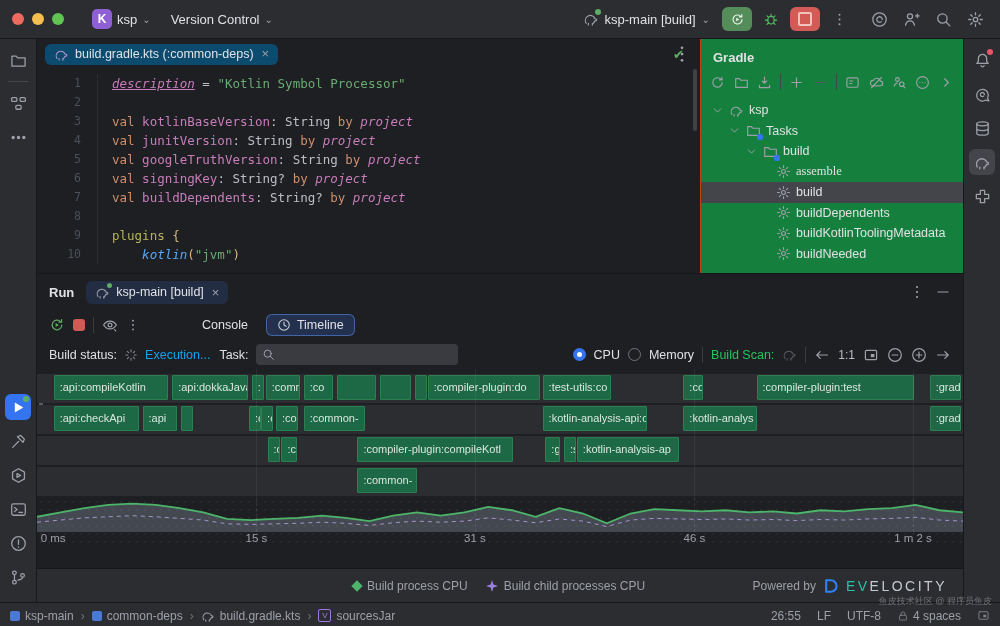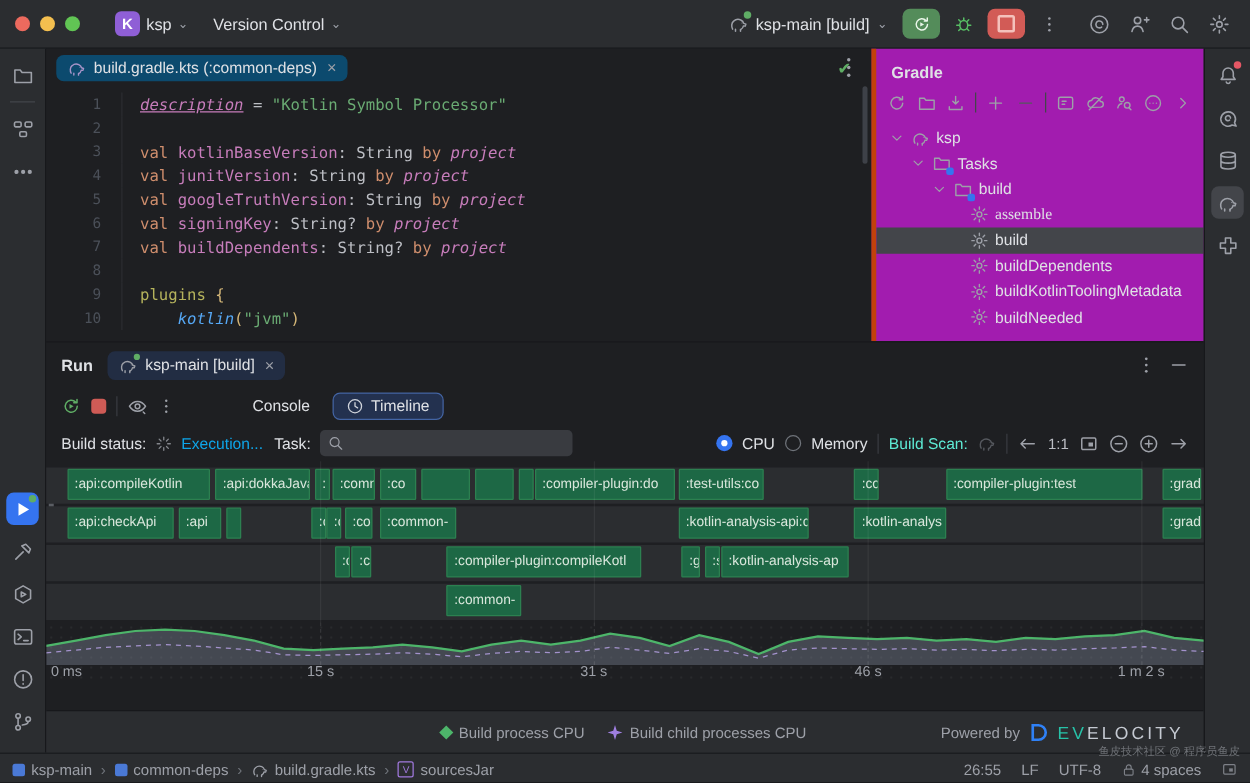--- a/index.html
+++ b/index.html
@@ -56,21 +56,21 @@
   .gut{flex:none;width:44px;text-align:right;padding-right:16px;color:#4b5059;font-size:11.5px}
   .ltxt{flex:1;border-left:1px solid #2b2d30;padding-left:14px;color:#bcbec4;overflow:hidden}
   .tk-kw{color:#cf8e6d}.tk-str{color:#6aab73}.tk-prop{color:#c77dbb}
   .tk-prop-d{color:#c77dbb;font-style:italic;text-decoration:underline}
   .tk-it{color:#c77dbb;font-style:italic}.tk-fn{color:#b5b35c}.tk-br{color:#d5b778}
   .tk-call{color:#56a8f5;font-style:italic}.tk-t{color:#bcbec4}
   .insp-check{position:absolute;top:8px;right:16px;color:#5fad65;font-size:13px}
   .escroll{position:absolute;top:30px;right:3px;width:4px;height:62px;border-radius:2px;background:#4b5059;opacity:.7}
 
   
-  .gpanel{width:262px;background:#a21caf;border-left:4px solid #c2410c;display:flex;flex-direction:column}
+  .gpanel{width:262px;background:#15803d;border-left:1px solid #c2410c;display:flex;flex-direction:column}
   .gtitle{padding:11px 12px 4px;font-weight:bold;font-size:13px}
   .gtools{display:flex;align-items:center;padding:2px 6px 4px;gap:2px}
   .gtools .ic{width:22px;height:22px;border-radius:4px;display:flex;align-items:center;justify-content:center}
   .gtools .ic .gi{width:15px;height:15px}
   .gtools .ic.dim .gi{color:#55585e}
   .tool-div{width:1px;height:16px;background:#43454a;margin:0 3px}
   .gtree{flex:1;padding-top:3px;overflow:hidden}
   .trow-g{height:20.5px;display:flex;align-items:center;font-size:12.5px;gap:5px}
   .trow-g.sel{background:#43454a}
   .tchev{width:13px;height:13px;flex:none}
@@ -88,21 +88,21 @@
   .runhdr-right .gi{width:16px;height:16px}
   .runtools{height:30px;display:flex;align-items:center;gap:8px;padding:0 12px}
   .runtools .gi{width:16px;height:16px}
   .rt-rerun{color:#5fad65}
   .rt-stop{width:12px;height:12px;border-radius:3px;background:#cf5b56}
   .vdiv{width:1px;height:16px;background:#393b40}
   .contab{margin-left:44px;padding:4px 10px;border-radius:6px;font-size:12.5px}
   .timetab{display:flex;align-items:center;gap:6px;background:rgba(53,116,240,.22);border:1px solid rgba(94,143,235,.55);border-radius:6px;padding:3px 10px;font-size:12.5px}
   .timetab .gi{width:14px;height:14px;color:#cfd3da}
   .statusrow{height:29px;display:flex;align-items:center;gap:7px;padding:0 12px;font-size:12.5px}
-  .dimtxt{color:#0ea5e9}.dimmer{color:#5eead4}
+  .dimtxt{color:#0ea5e9}.dimmer{color:#22c55e}
   .spin{width:14px;height:14px}
   .task-search{display:flex;align-items:center;gap:5px;width:190px;height:21px;background:#393b40;border-radius:4px;padding:0 6px}
   .task-search .gi{width:13px;height:13px}
   .task-search input{flex:1;background:transparent;border:none;outline:none;color:#dfe1e5;font:12.5px "Liberation Sans",sans-serif;min-width:0}
   .sr-right{margin-left:auto;display:flex;align-items:center;gap:8px}
   .radio-on{width:13px;height:13px;border-radius:50%;background:#3574f0;display:flex;align-items:center;justify-content:center}
   .radio-on i{width:5px;height:5px;border-radius:50%;background:#fff}
   .radio-off{width:13px;height:13px;border-radius:50%;border:1.5px solid #6f737a;box-sizing:border-box}
   .sr-right .nav{width:16px;height:16px}
   .zoomlabel{color:#bcbec4;font-size:12px}

